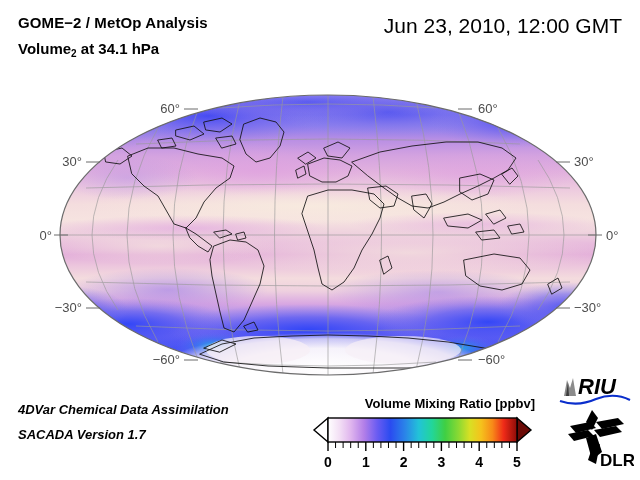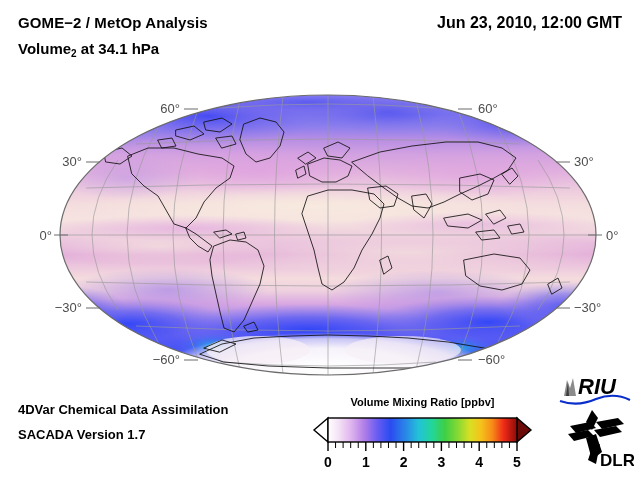--- a/index.html
+++ b/index.html
@@ -40,22 +40,22 @@
   }
   #header-title-line2 sub {
     font-size: 10px;
     vertical-align: baseline;
     position: relative;
     top: 3px;
   }
   #header-datetime {
     position: absolute;
     right: 18px; top: 14px;
-    font-size: 16px;
-    font-weight: bold;
+    font-size: 21px;
+    font-weight: normal;
     white-space: nowrap;
   }
 
   
   #map-area {
     position: absolute;
     left: 0px; top: 78px;
     width: 640px;
     height: 300px;
     margin-left: 8px;
@@ -68,38 +68,39 @@
     fill: #4d4d4d;
   }
 
   
   .footer-line {
     position: absolute;
     left: 18px;
     font-size: 13px;
     font-weight: bold;
     white-space: nowrap;
+    font-style: italic;
   }
   #footer-line-1 { top: 402px; }
   #footer-line-2 { top: 427px; }
   #footer-line-3 { top: 452px; }
 
   
   #colorbar-block {
     position: absolute;
     left: 310px; top: 396px;
     width: 225px;
     height: 76px;
   }
   #colorbar-title {
     position: absolute;
     left: 0; top: 0;
     width: 225px;
-    text-align: center;
-    font-size: 11px;
+    text-align: right;
+    font-size: 13px;
     font-weight: bold;
     white-space: nowrap;
   }
   #colorbar-svg {
     position: absolute;
     left: 0; top: 19px;
   }
   .cb-tick-label {
     font-family: "Liberation Sans", sans-serif;
     font-size: 14px;

